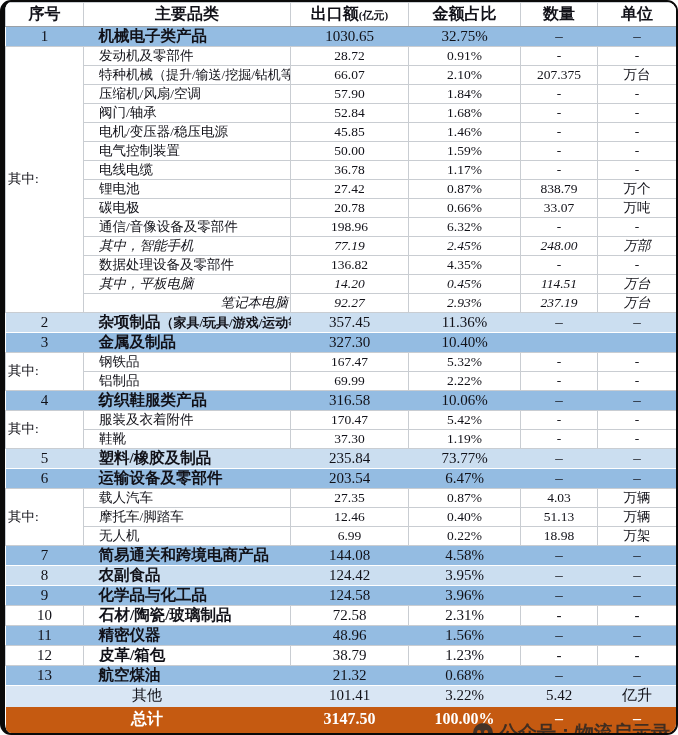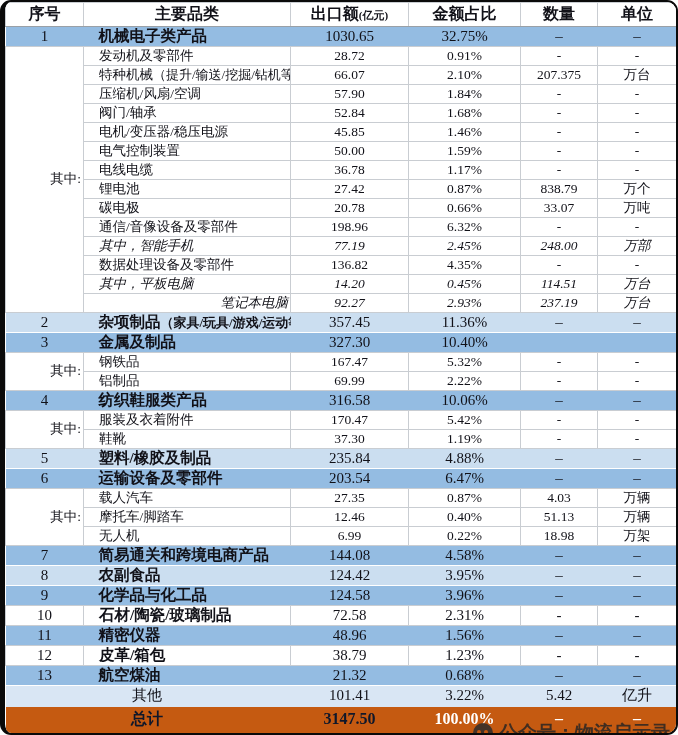--- a/index.html
+++ b/index.html
@@ -23,24 +23,24 @@
   tr.cat td{height:20px;font-size:15px;}
   tr.cat td.c-cat{font-weight:bold;font-size:15.5px;}
   tr.sub td{height:19px;font-size:13.5px;}
   tr.ital td{height:19px;font-size:13.5px;font-style:italic;}
   tr.hl-med td{background:#94bce2;border-left:none;border-right:none;
                border-top:1px solid rgba(255,255,255,.55);border-bottom:none;}
   tr.hl-light td{background:#cbdef0;border-left:none;border-right:none;
                border-top:1px solid rgba(255,255,255,.55);border-bottom:none;}
   tr.other td{background:#d9e6f4;height:21px;font-size:15px;border-left:none;border-right:none;
               border-top:1px solid rgba(255,255,255,.6);border-bottom:none;}
-  tr.total td{background:#c55a11;height:26px;font-size:16px;font-weight:bold;color:#0f172a;
+  tr.total td{background:#c55a11;height:26px;font-size:16px;font-weight:bold;color:#ffffff;
               border:none;}
   tr.total td.c-pct,tr.total td.c-qty,tr.total td.c-unit{color:#ffffff;}
-  td.group-label{font-size:14px;text-align:right;font-weight:normal;background:#fff;}
+  td.group-label{font-size:14px;text-align:left;font-weight:normal;background:#fff;}
   td.merged{text-align:center;font-weight:normal;padding-left:0;}
   tr.total td.merged{font-weight:bold;}
   .note{font-size:13px;font-weight:bold;}
   tr.sub .note{font-weight:normal;}
   .ind2{padding-left:62px;text-align:right;}
   
   .watermark{position:absolute;right:6px;bottom:-13px;display:flex;align-items:center;
              gap:6px;color:rgba(35,35,35,.82);font-size:19px;font-weight:bold;
              font-family:"Liberation Sans","DejaVu Sans",sans-serif;z-index:5;}
   .wm-icon{width:20px;height:20px;border-radius:50%;background:rgba(45,45,45,.85);
@@ -231,21 +231,21 @@
           <td class="c-cat"><span>鞋靴</span></td>
           <td class="c-amt">37.30</td>
           <td class="c-pct">1.19%</td>
           <td class="c-qty">-</td>
           <td class="c-unit">-</td>
         </tr>
         <tr class="cat hl-light">
           <td class="c-num">5</td>
           <td class="c-cat"><span>塑料/橡胶及制品</span></td>
           <td class="c-amt">235.84</td>
-          <td class="c-pct">4.88%</td>
+          <td class="c-pct">73.77%</td>
           <td class="c-qty">–</td>
           <td class="c-unit">–</td>
         </tr>
         <tr class="cat hl-med">
           <td class="c-num">6</td>
           <td class="c-cat"><span>运输设备及零部件</span></td>
           <td class="c-amt">203.54</td>
           <td class="c-pct">6.47%</td>
           <td class="c-qty">–</td>
           <td class="c-unit">–</td>

